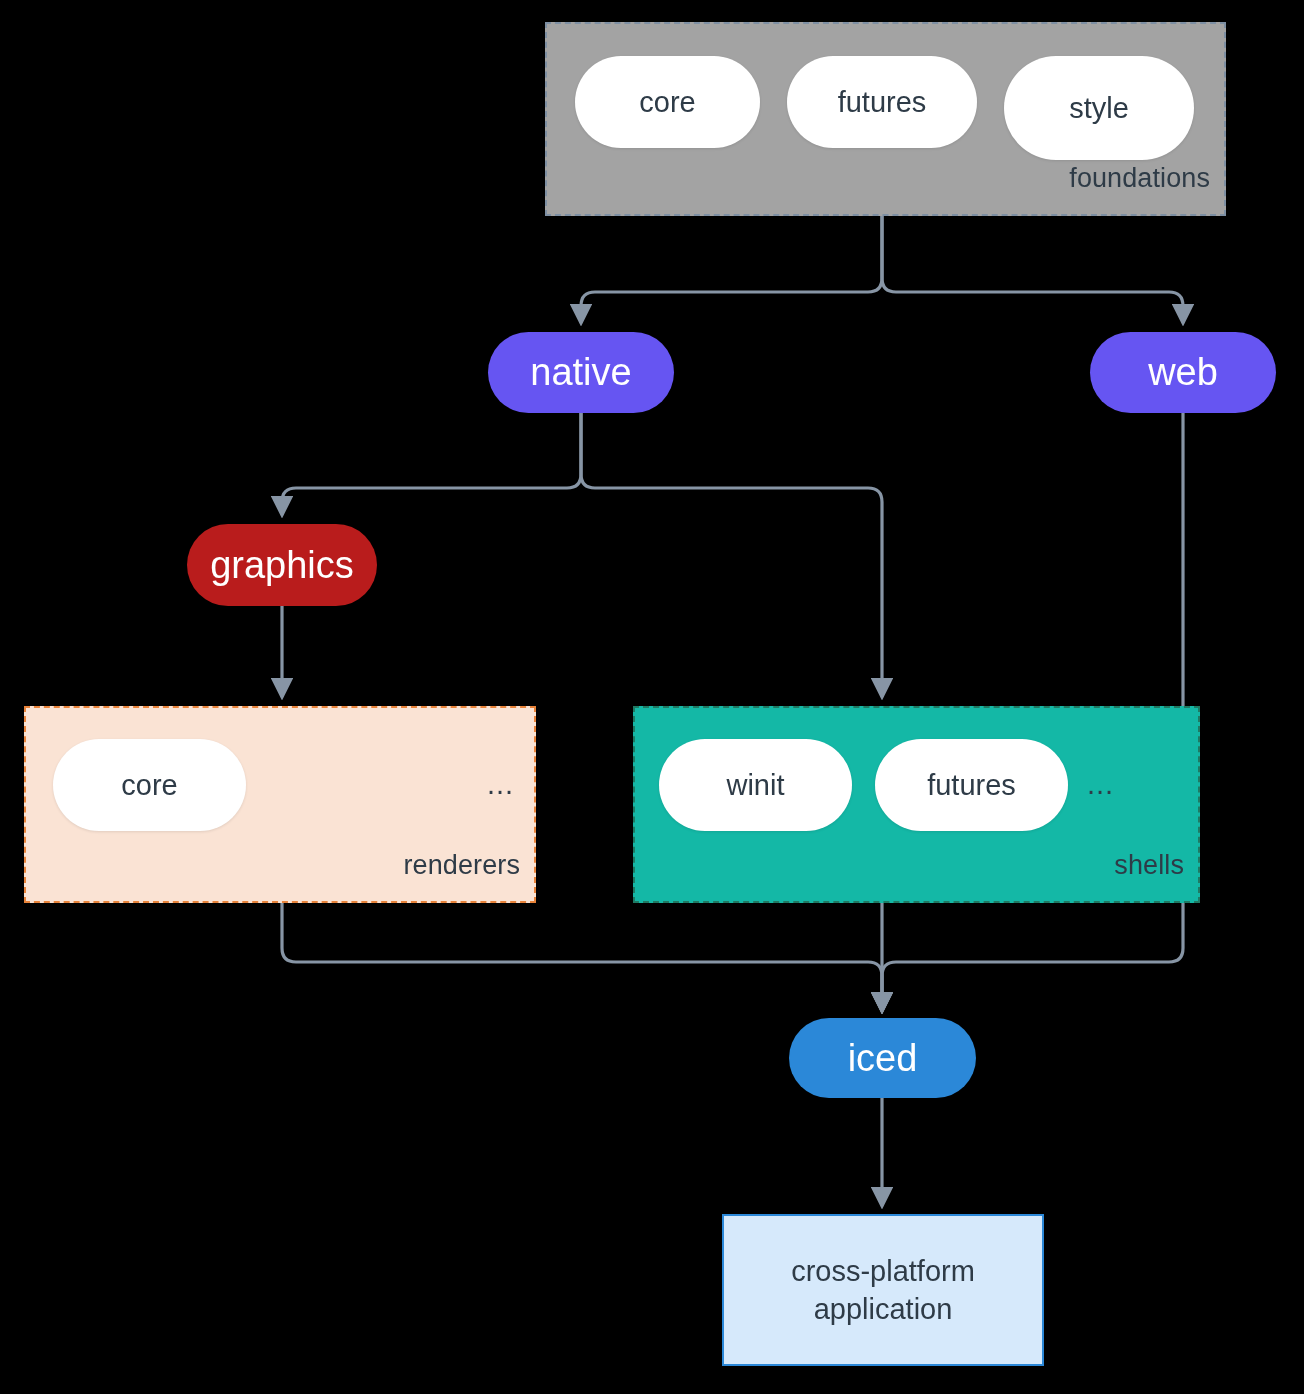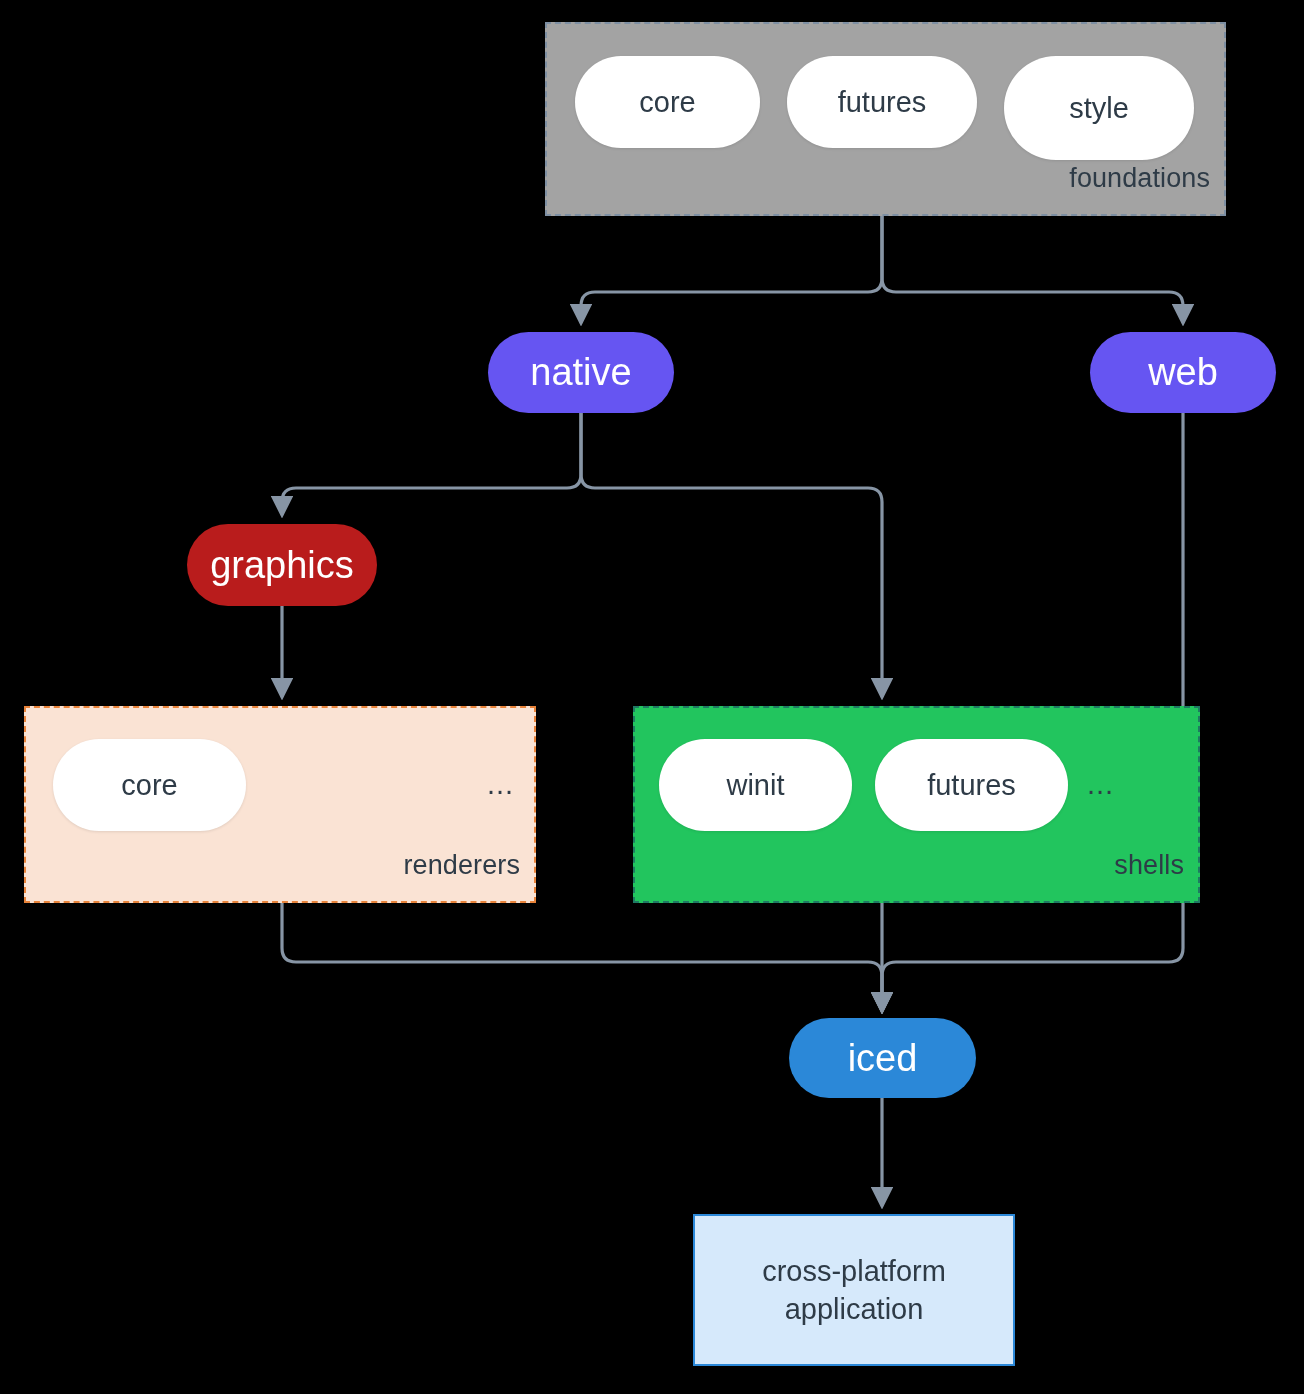--- a/index.html
+++ b/index.html
@@ -140,33 +140,33 @@
   <div class="group-box" style="left:24px; top:706px; width:512px; height:197px;
               background:#fae3d4; border-color:#e8833a;">
     <div class="chip" style="left:27px; top:31px; width:193px; height:92px;">
       <span>core</span>
     </div>
     <div class="ellipsis" style="left:461px; top:62px;">...</div>
     <div class="group-label">renderers</div>
   </div>
 
   <div class="group-box" style="left:633px; top:706px; width:567px; height:197px;
-              background:#22c55e; border-color:#1e7a63;">
+              background:#14b8a6; border-color:#1e7a63;">
     <div class="chip" style="left:24px; top:31px; width:193px; height:92px;">
       <span>winit</span>
     </div>
     <div class="chip" style="left:240px; top:31px; width:193px; height:92px;">
       <span>futures</span>
     </div>
     <div class="ellipsis" style="left:452px; top:62px;">...</div>
     <div class="group-label">shells</div>
   </div>
 
   <div class="node node-blue" style="left:789px; top:1018px; width:187px; height:80px;">
     <span>iced</span>
   </div>
 
-  <div class="terminal-box" style="left:693px; top:1214px; width:322px; height:152px;">
+  <div class="terminal-box" style="left:722px; top:1214px; width:322px; height:152px;">
     <span>cross-platform</span>
     <span>application</span>
   </div>
 
 </div>
 
 </body></html>

